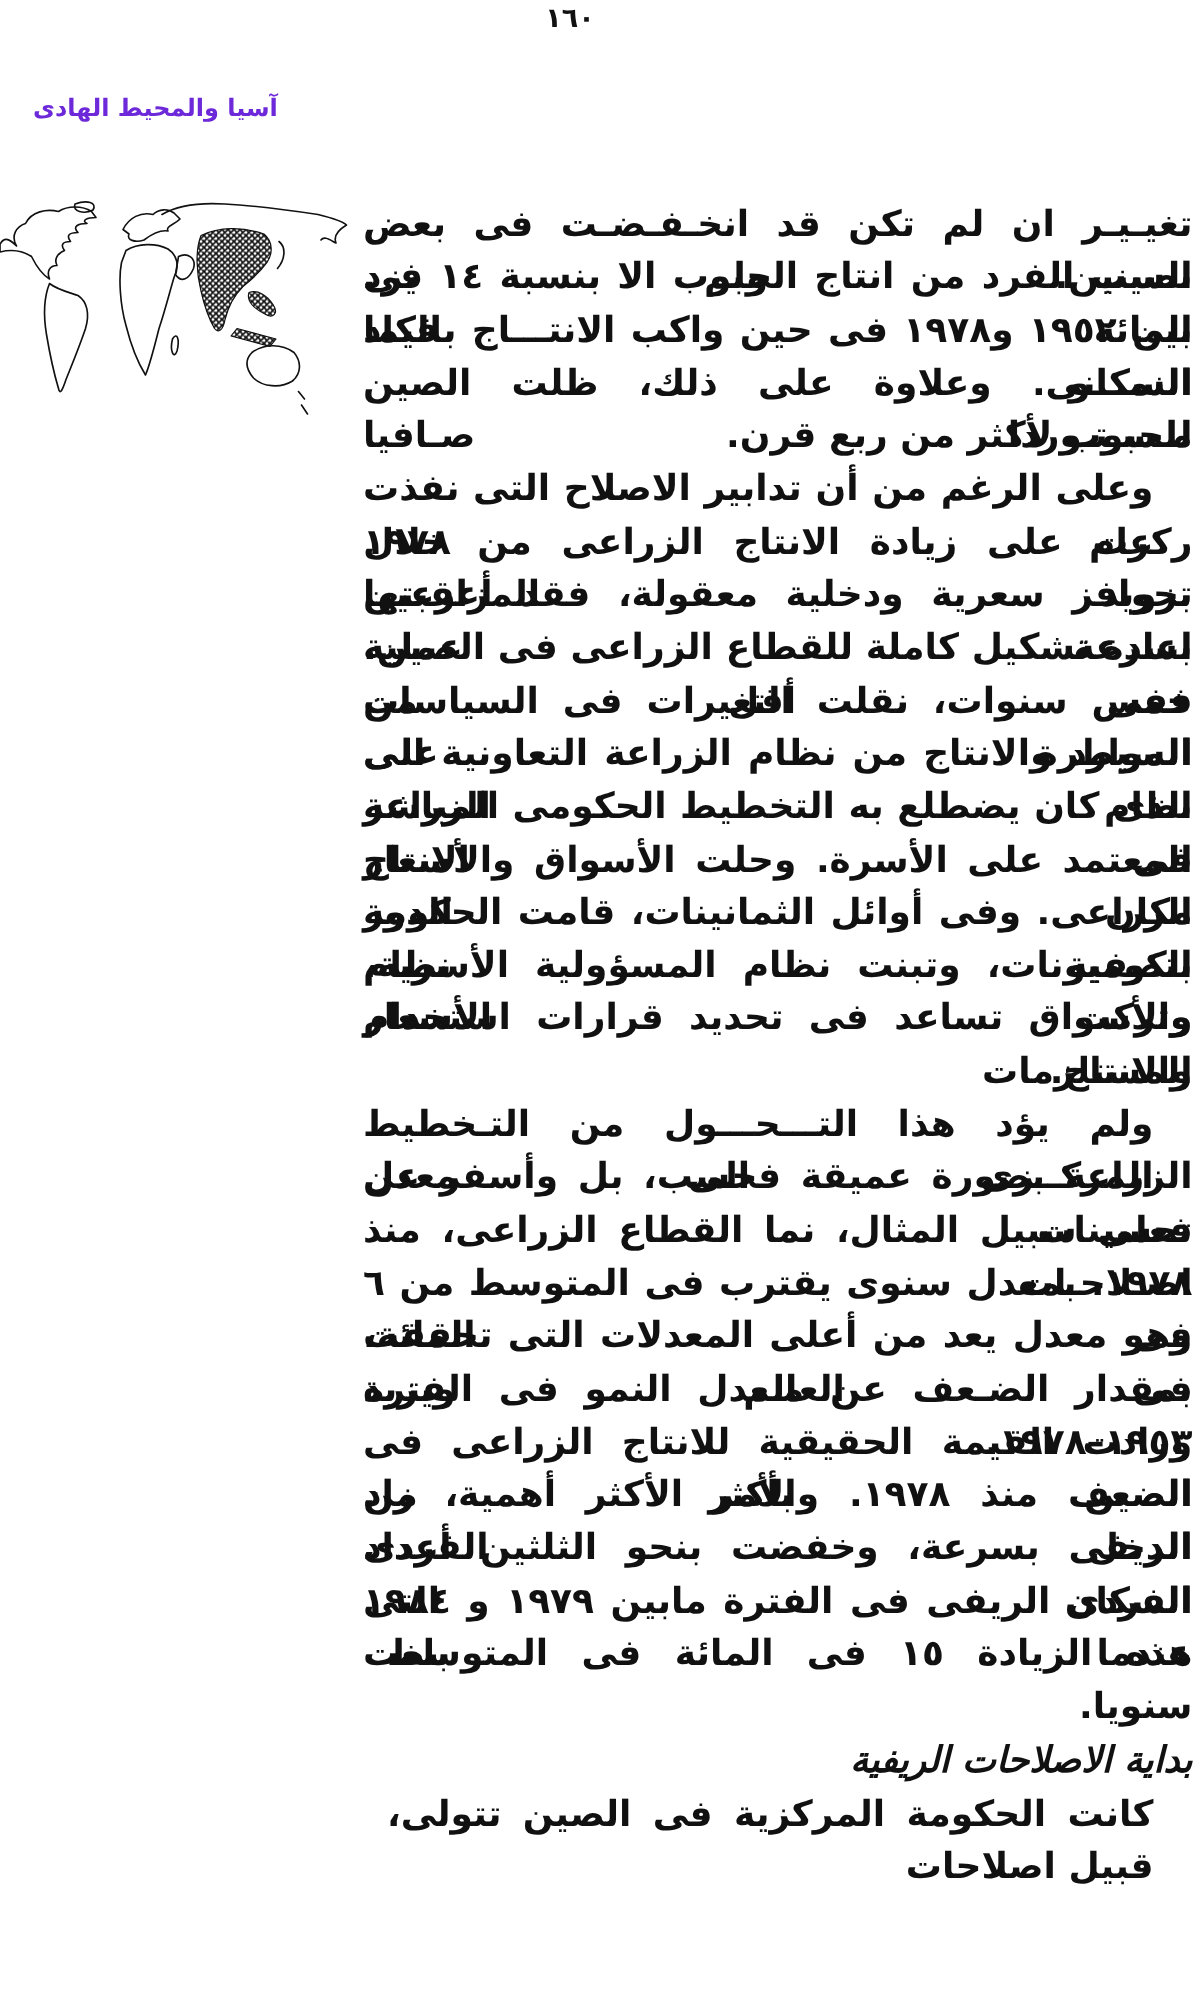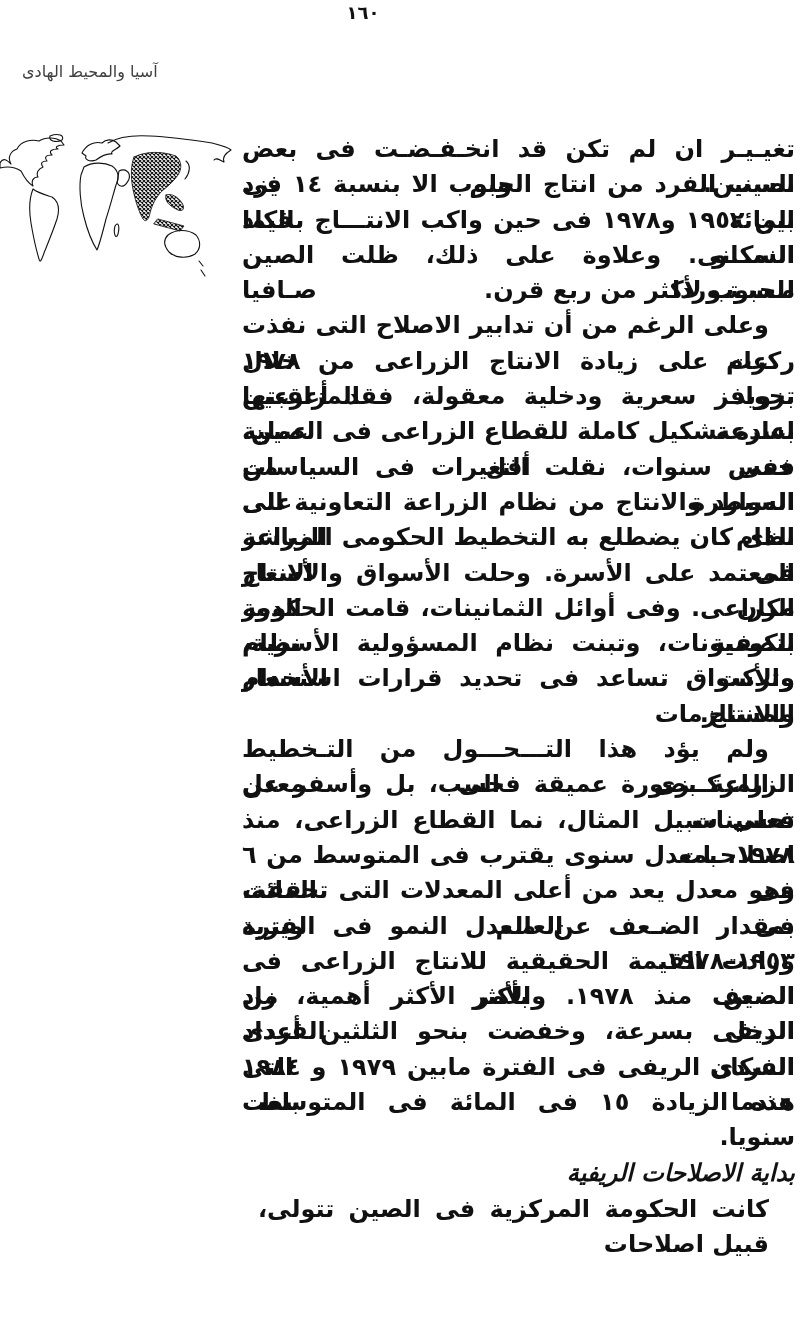--- a/index.html
+++ b/index.html
@@ -6,27 +6,27 @@
   body{
     width:800px;height:1336px;
     background:#ffffff;
     color:#111;
     font-family:"DejaVu Sans",sans-serif;
     position:relative;
     overflow:hidden;
   }
   .page{position:absolute;inset:0;background:#fff;}
   .page-number{
-    position:absolute;top:2px;left:313px;width:100px;
+    position:absolute;top:2px;left:330px;width:100px;
     text-align:center;font-size:18px;font-weight:700;color:#111;
     letter-spacing:2px;
   }
   .running-head{
     position:absolute;top:62px;left:22px;
-    font-size:16px;font-weight:400;color:#404040;
+    font-size:16px;font-weight:700;color:#6d28d9;
     direction:rtl;
   }
   .map{position:absolute;top:133px;left:0;width:232px;height:150px;}
   .map path{stroke:#111;stroke-width:1.1;fill:none;stroke-linejoin:round;stroke-linecap:round;}
   .map path.hatched{fill:url(#xhatch);stroke:#111;stroke-width:0.8;}
   .text-col{
     position:absolute;top:132px;right:5px;width:553px;
     direction:rtl;
     font-size:24px;line-height:35.3px;font-weight:700;color:#111;
   }

